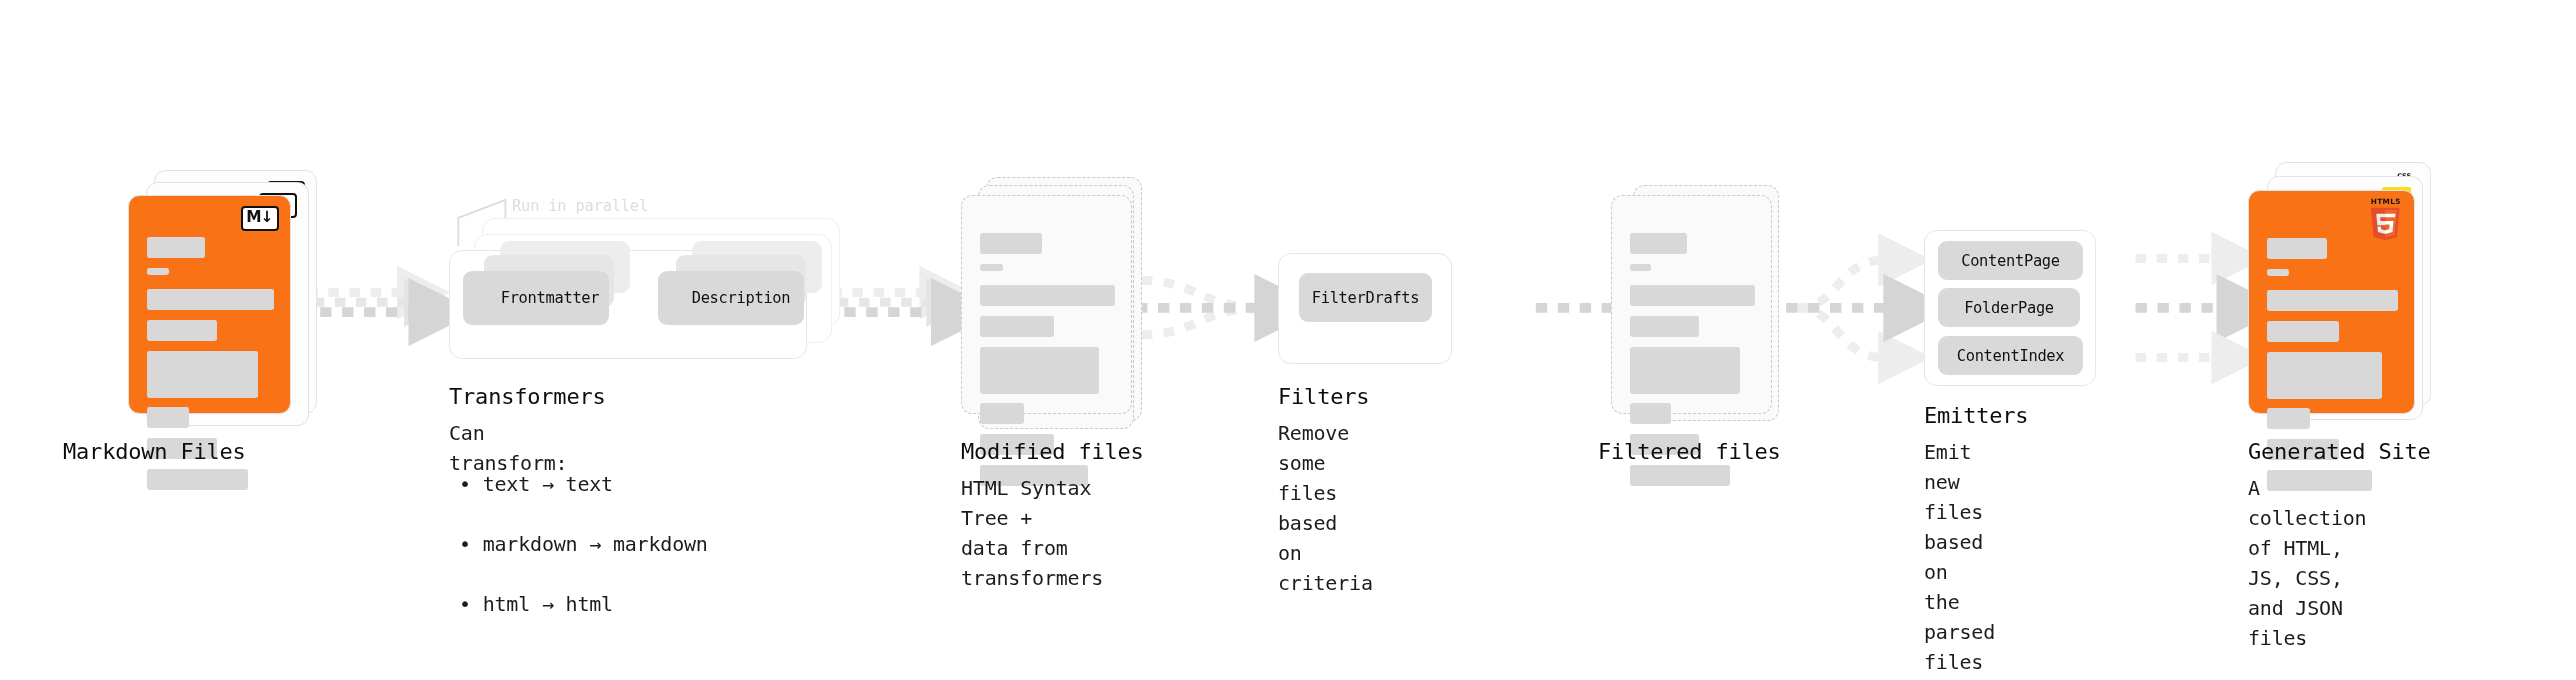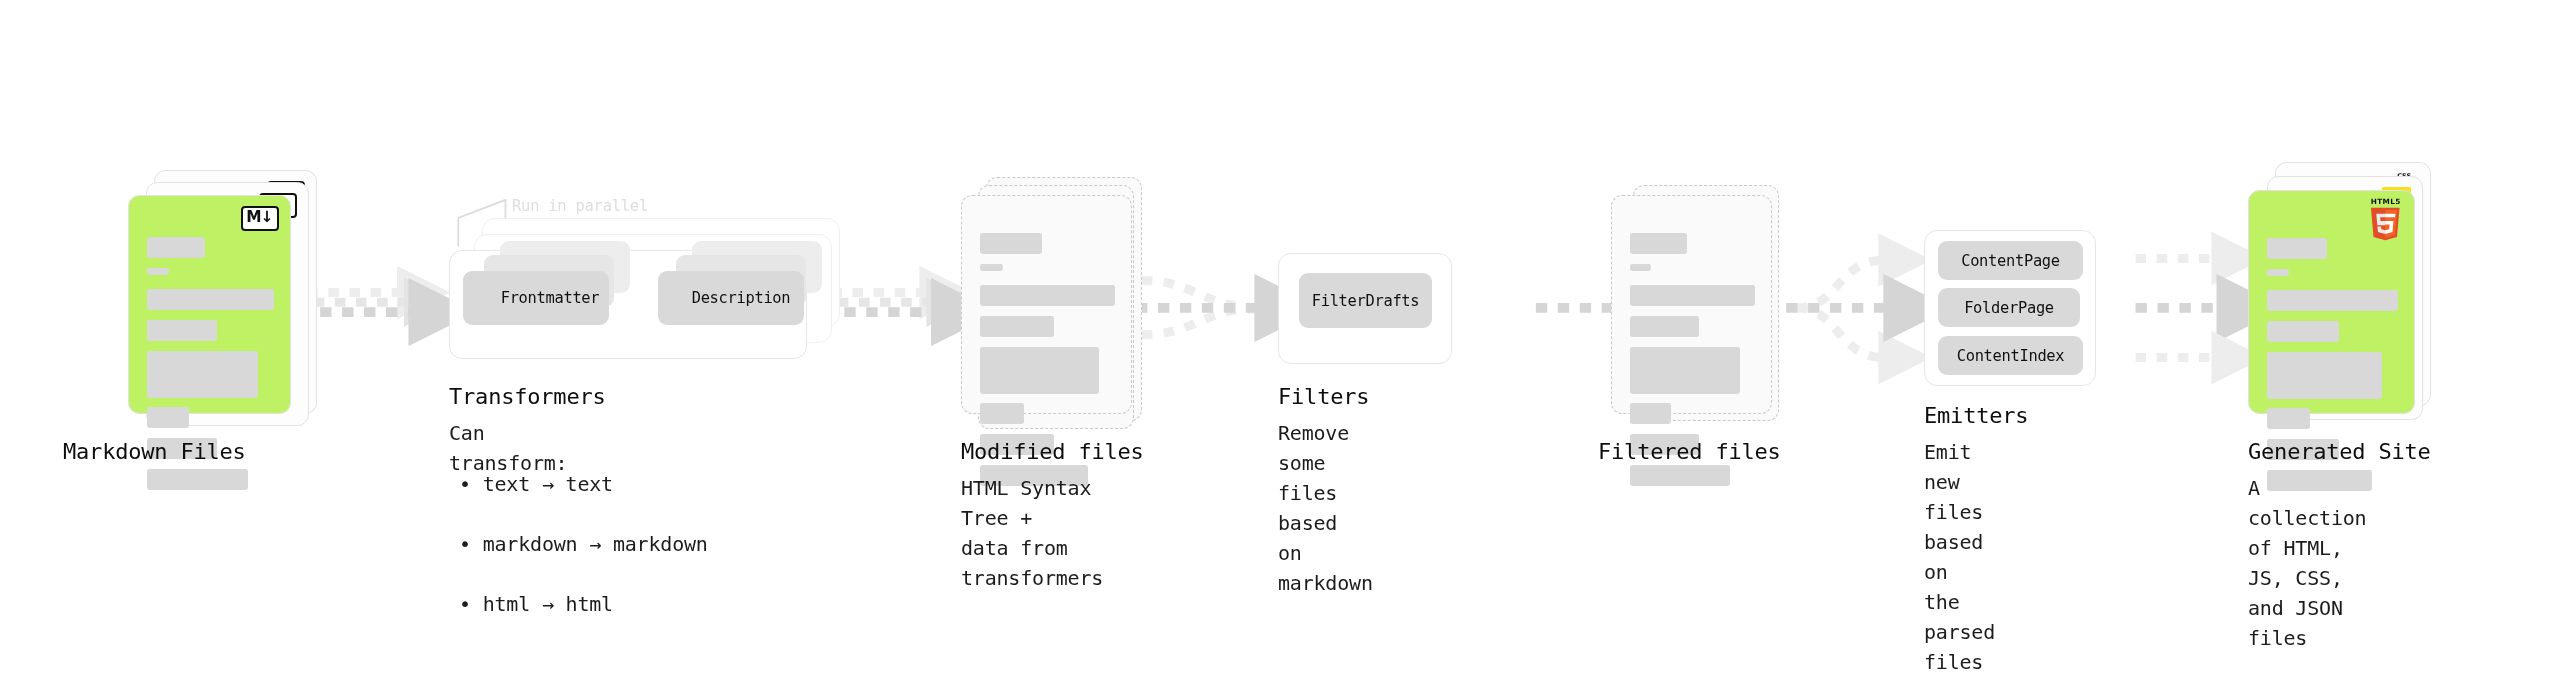--- a/index.html
+++ b/index.html
@@ -2,21 +2,21 @@
 <html style="font-size:13px"><head>
 <meta charset="utf-8">
 <style>
   html,body{margin:0;padding:0;background:#ffffff;}
   body{width:2576px;height:681px;font-family:"DejaVu Sans Mono","Liberation Mono",monospace;overflow:hidden;}
   #stage{position:relative;width:2576px;height:681px;background:#fff;}
 
   .node{position:absolute;}
 
   
-  .doc{position:absolute;background:#bef264;border:1.3px solid #e2e2e2;border-radius:11.4px;box-sizing:border-box;}
+  .doc{position:absolute;background:#f97316;border:1.3px solid #e2e2e2;border-radius:11.4px;box-sizing:border-box;}
   .doc.dashed{border:1.3px dashed #c9c9c9;background:#fafafa;}
   .doc.ghost{background:#fdfdfd;}
   .rows{position:absolute;left:18px;top:37px;right:16.3px;}
   .row{background:#d8d8d8;border-radius:2.4px;margin-bottom:9.8px;height:21px;}
   .row.h1{height:21px;width:46%;}
   .row.tiny{height:7.3px;width:17%;margin-bottom:14px;}
   .row.w100{width:100%;}
   .row.w55{width:55%;}
   .row.w88{width:88%;height:47px;}
   .row.w33{width:33%;}
@@ -186,26 +186,26 @@
         <div class="row w80"></div>
       </div>
     </div>
     <div class="title" style="left:961px;top:439px;">Modified files</div>
     <div class="desc" style="left:961px;top:473px;">HTML Syntax Tree +
 data from transformers</div>
   </div>
 
   <div class="node">
     <div class="box" style="left:1278px;top:253px;width:174px;height:111px;"></div>
-    <div class="pill" style="left:1299px;top:273px;width:133px;height:55px;">
+    <div class="pill" style="left:1299px;top:273px;width:133px;height:49px;">
       <span>FilterDrafts</span>
     </div>
     <div class="title" style="left:1278px;top:384px;">Filters</div>
     <div class="desc" style="left:1278px;top:418px;">Remove some files based
-on markdown</div>
+on criteria</div>
   </div>
 
   <div class="node">
     <div class="doc dashed" style="left:1633px;top:185px;width:146px;height:236px;"></div>
     <div class="doc dashed" style="left:1611px;top:195px;width:161px;height:219px;">
       <div class="rows" style="top:37px;">
         <div class="row h1"></div>
         <div class="row tiny"></div>
         <div class="row w100"></div>
         <div class="row w55"></div>

